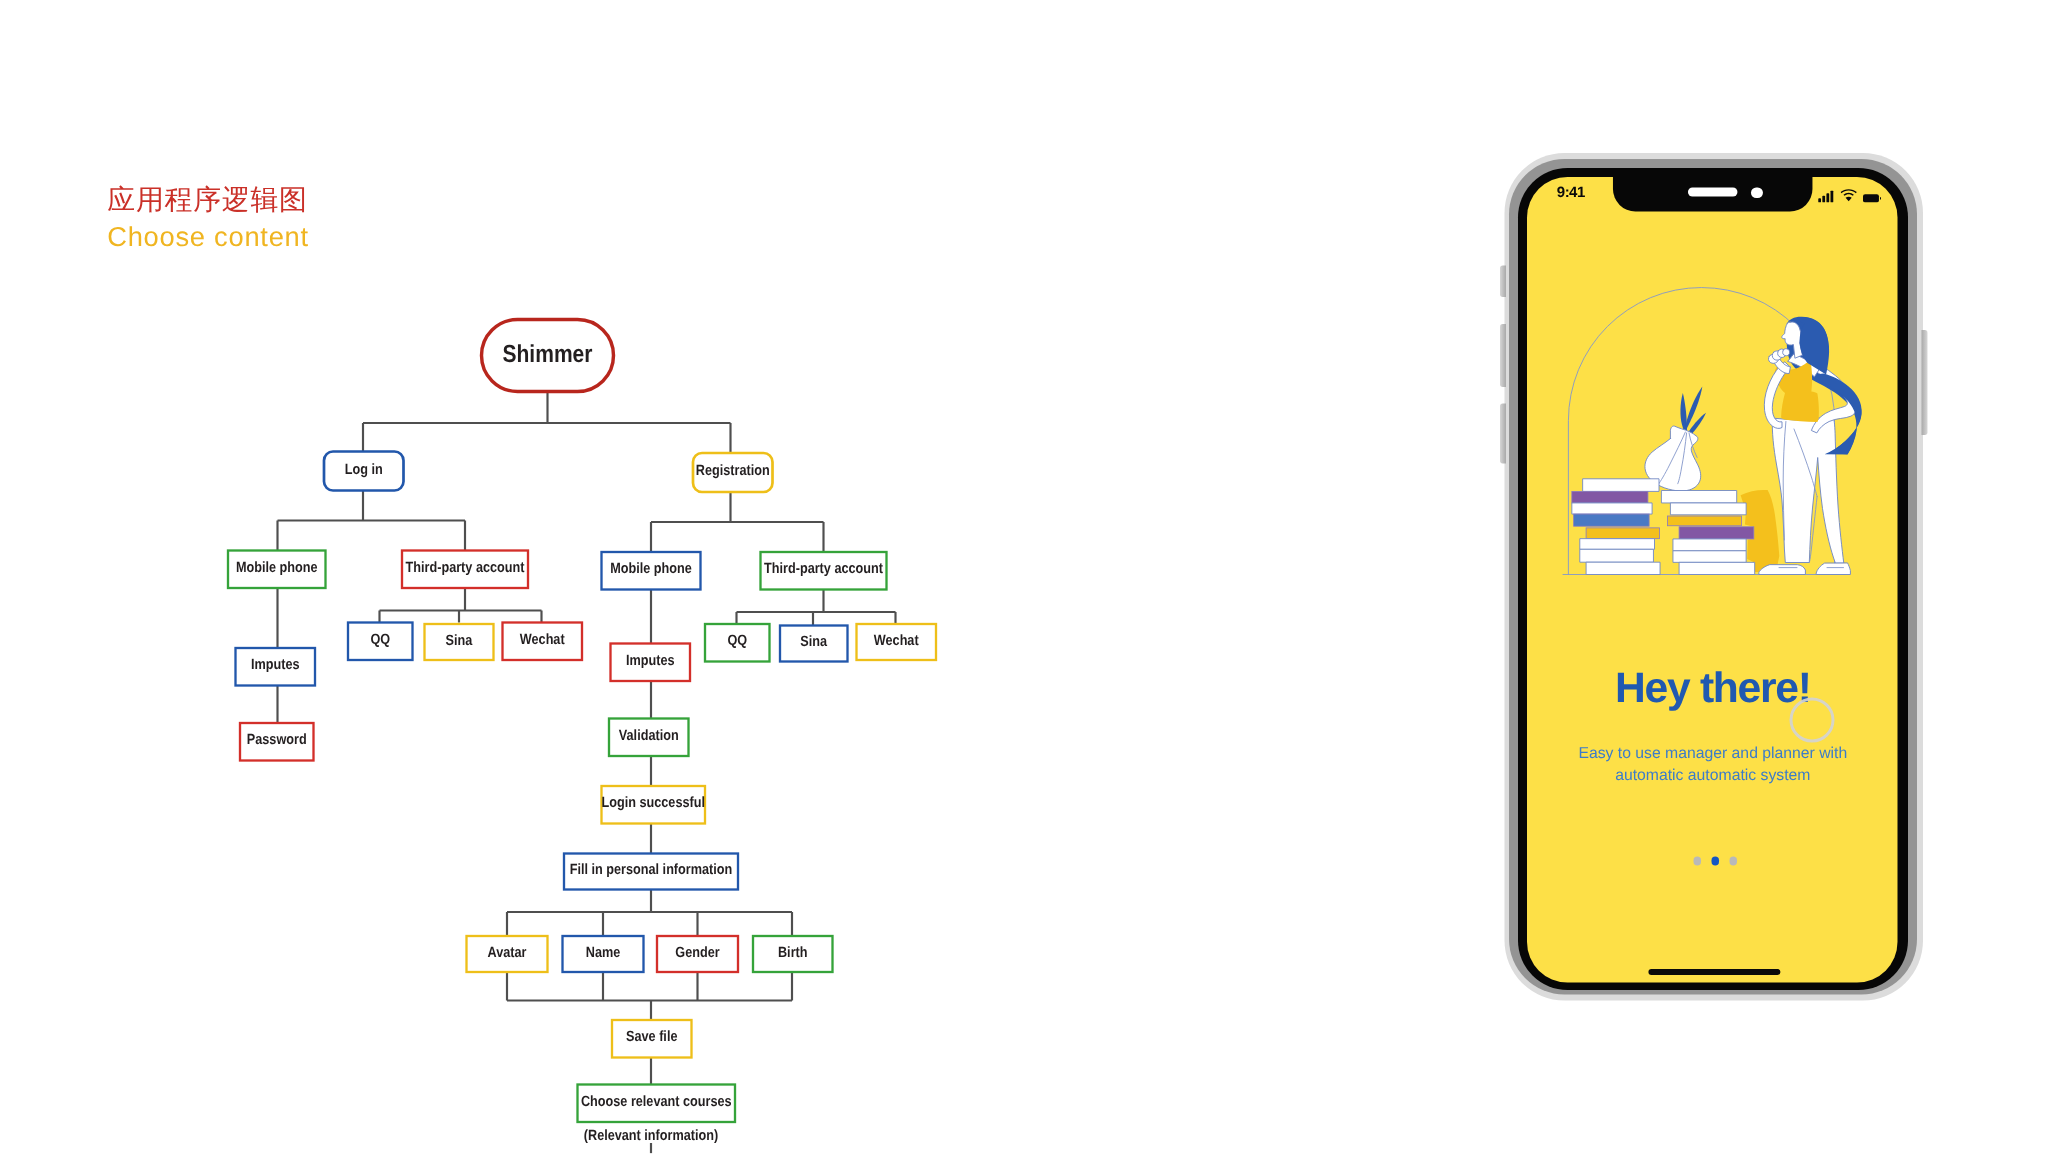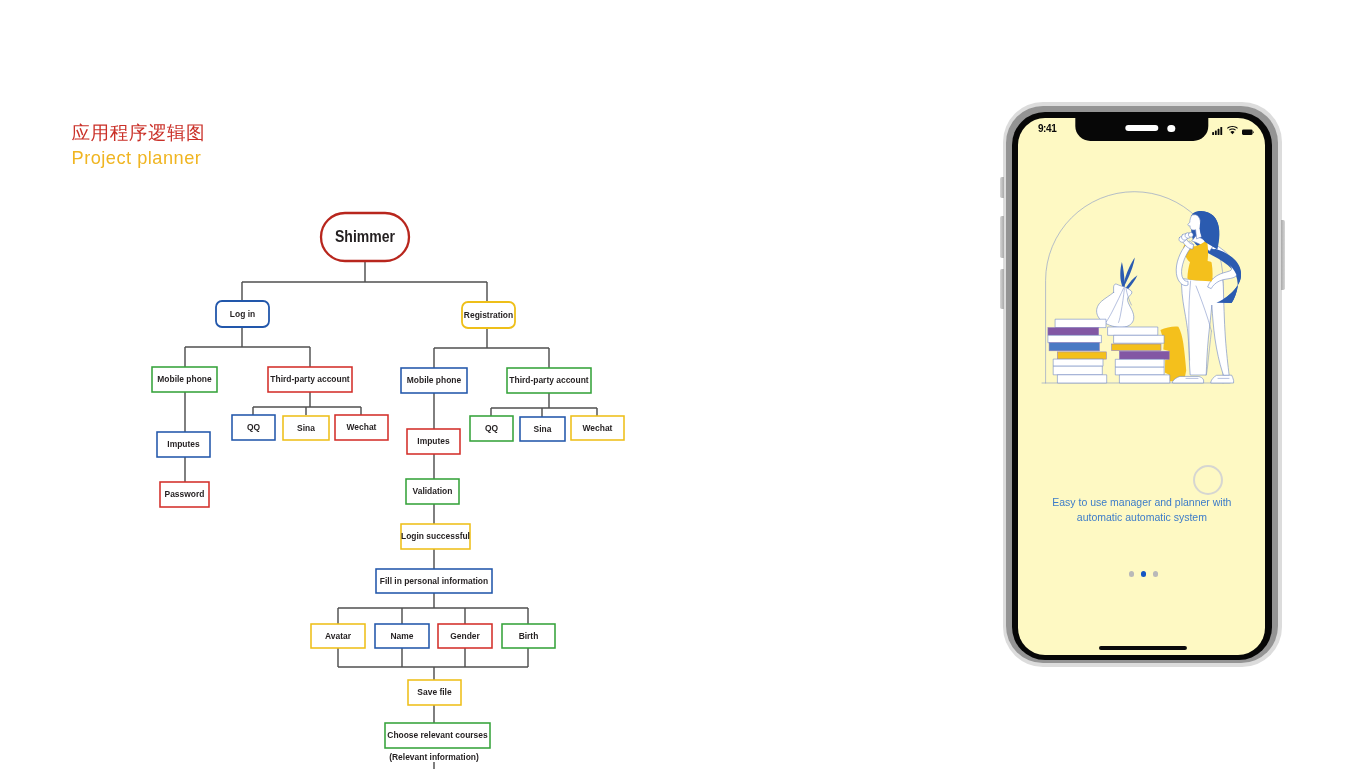--- a/index.html
+++ b/index.html
@@ -16,21 +16,21 @@
   .foot{font-size:9.9px;font-weight:700;fill:#231f20;font-family:"Liberation Sans",sans-serif;}
   
   #phone{position:absolute;left:1002.9px;top:102.3px;width:278.7px;height:564.6px;}
   .ph-outer{position:absolute;left:0;top:0;width:278.7px;height:564.6px;border-radius:40px;
             background:#dcdcdc;}
   .ph-mid{position:absolute;left:3.3px;top:4.2px;width:272.1px;height:556.6px;border-radius:37px;
           background:#949494;}
   .ph-bezel{position:absolute;left:9.2px;top:9.6px;width:260.3px;height:548.3px;border-radius:33px;
             background:#070707;}
   .ph-screen{position:absolute;left:15.4px;top:15.6px;width:247.2px;height:536.9px;border-radius:27px;
-             background:#fef9c3;overflow:hidden;}
+             background:#fde047;overflow:hidden;}
   .ph-btn{position:absolute;background:#bdbdbd;}
   .ph-btn-mute,.ph-btn-volup,.ph-btn-voldn{background:linear-gradient(to right,#d6d6d6,#a9a9a9);}
   .ph-btn-power{background:linear-gradient(to left,#d6d6d6,#a9a9a9);}
   .ph-btn-mute{left:-2.8px;top:75px;width:3.6px;height:20.7px;border-radius:1.8px 0 0 1.8px;}
   .ph-btn-volup{left:-3.2px;top:113.6px;width:4px;height:41.8px;border-radius:1.8px 0 0 1.8px;}
   .ph-btn-voldn{left:-3.2px;top:167.2px;width:4px;height:39.6px;border-radius:1.8px 0 0 1.8px;}
   .ph-btn-power{right:-3.2px;top:118.2px;width:4px;height:69.7px;border-radius:0 1.8px 1.8px 0;}
 
   .ph-notch{position:absolute;left:50%;top:-1px;transform:translateX(-50%);
             width:133.4px;height:24.2px;background:#070707;border-radius:0 0 15px 15px;}
@@ -55,21 +55,21 @@
   .ph-home{position:absolute;left:calc(50% + 1.5px);transform:translateX(-50%);top:528.5px;
            width:88.1px;height:3.5px;border-radius:2px;background:#0a0a0a;}
 </style>
 </head>
 <body>
 
 <div id="slide">
 
   <div class="hdr">
     <div class="cn" style="color: rgb(202, 48, 40);">应用程序逻辑图</div>
-    <div class="en" style="color: rgb(240, 181, 33);">Project planner</div>
+    <div class="en" style="color: rgb(240, 181, 33);">Choose content</div>
   </div>
 
   <svg id="flow" viewBox="0 0 700 769">
     <g id="flow-edges">
         <polyline points="365,261 365,282" fill="none" stroke="#4f4f4f" stroke-width="1.45"></polyline>
         <polyline points="242,282 487,282" fill="none" stroke="#4f4f4f" stroke-width="1.45"></polyline>
         <polyline points="242,282 242,301" fill="none" stroke="#4f4f4f" stroke-width="1.45"></polyline>
         <polyline points="487,282 487,302" fill="none" stroke="#4f4f4f" stroke-width="1.45"></polyline>
         <polyline points="242,327 242,347" fill="none" stroke="#4f4f4f" stroke-width="1.45"></polyline>
         <polyline points="185,347 310,347" fill="none" stroke="#4f4f4f" stroke-width="1.45"></polyline>
@@ -315,20 +315,21 @@
 <path class="sk" d="M1179.6 237.4 C1178.6 238.8 1178.8 240.6 1180.2 241.6 C1181.6 242.6 1183.6 242.4 1184.8 241.2 C1186.0 240.0 1186.0 238.2 1184.8 237.0 C1183.6 235.8 1180.8 235.8 1179.6 237.4 Z"></path>
 <path class="sk" d="M1182.4 234.8 C1181.2 236.0 1181.2 238.0 1182.4 239.2 C1183.6 240.4 1185.8 240.4 1187.0 239.2 C1188.2 238.0 1188.2 236.0 1187.0 234.8 C1185.8 233.6 1183.6 233.6 1182.4 234.8 Z"></path>
 <path class="sk" d="M1185.8 233.6 C1184.8 234.8 1184.8 236.6 1186.0 237.6 C1187.2 238.6 1189.0 238.6 1190.0 237.4 C1191.0 236.2 1190.8 234.4 1189.6 233.4 C1188.4 232.4 1186.8 232.4 1185.8 233.6 Z"></path>
 <path class="sk" d="M1189.0 233.2 C1188.2 234.2 1188.2 235.8 1189.2 236.6 C1190.2 237.4 1191.8 237.4 1192.6 236.4 C1193.4 235.4 1193.2 233.8 1192.2 233.0 C1191.2 232.2 1189.8 232.2 1189.0 233.2 Z"></path>
 <path class="sk" d="M1191.6 215.4 C1190.4 217.6 1189.8 220.2 1189.8 222.4 C1188.4 223.4 1187.7 224.3 1187.9 225.0 C1188.1 225.7 1189.0 226.0 1190.1 225.8 C1189.9 227.2 1190.3 228.5 1191.2 229.2 C1192.3 230.1 1194.0 230.3 1195.6 229.7 L1196.6 238.8 L1201.6 236.8 L1199.8 228.6 C1200.8 225.4 1200.8 221.4 1199.6 218.6 C1198.4 215.6 1196.0 214.2 1193.9 214.8 C1192.7 215.0 1192.0 215.0 1191.6 215.4 Z"></path>
 <path class="blu" d="M1191.4 215.8 C1192.4 212.8 1196.2 211.0 1201.2 211.1 C1207.6 211.2 1213.6 214.6 1216.4 220.0 C1218.8 224.6 1219.6 230.0 1219.4 234.8 C1219.2 240.0 1218.4 245.2 1217.4 249.6 L1205.0 242.0 C1201.8 238.2 1200.0 233.2 1199.8 228.2 C1199.6 223.4 1200.8 219.0 1203.0 215.8 C1200.2 214.0 1197.0 213.4 1194.6 214.0 C1192.8 214.4 1191.8 215.0 1191.4 215.8 Z"></path>
 </g>
 </svg>
 </div>
 
+      <div class="ph-headline" style="color: rgb(32, 89, 176);">Hey there!</div>
       <div class="ph-cursor"></div>
       <div class="ph-sub" style="color: rgb(61, 124, 201);">
         <div>Easy to use manager and planner with</div>
         <div>automatic automatic system</div>
       </div>
       <div class="ph-dots" id="ph-dots">
           <div class="ph-dot"></div>
           <div class="ph-dot on"></div>
           <div class="ph-dot"></div>
         </div>

